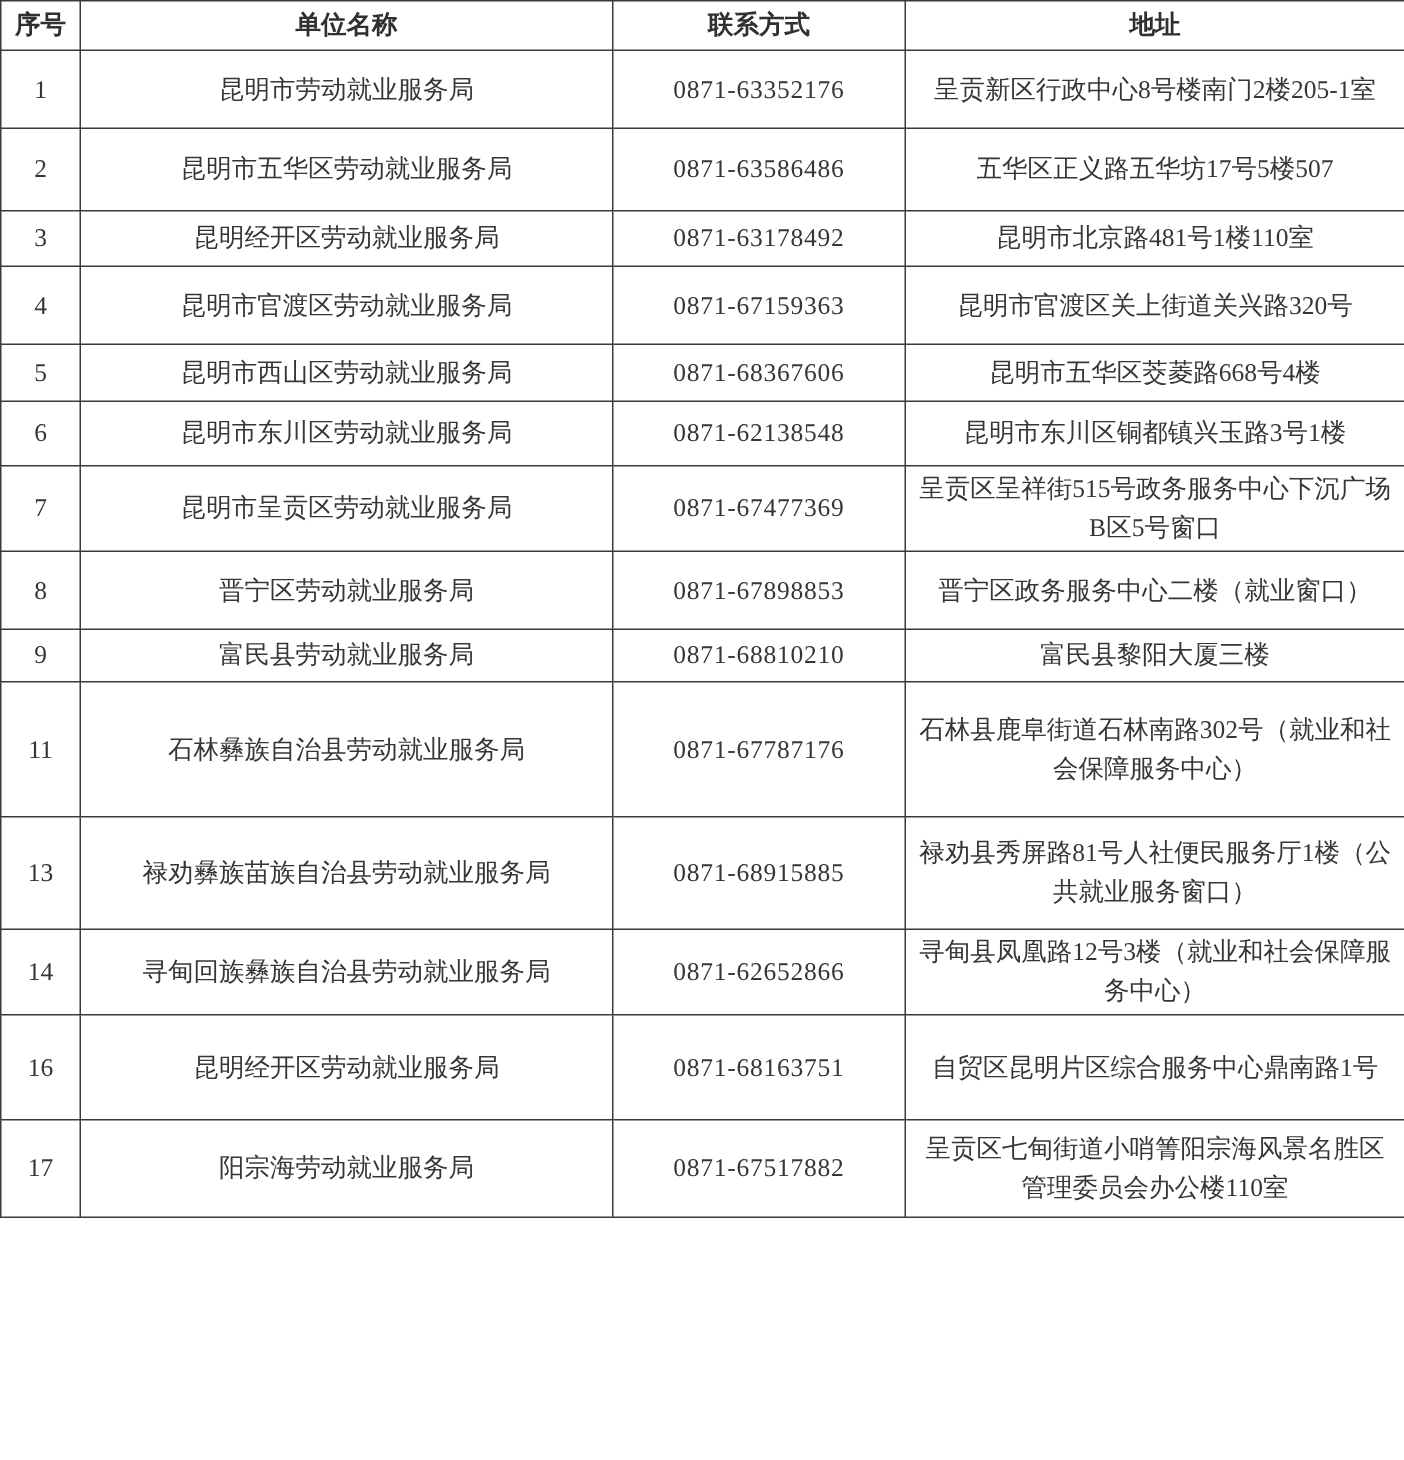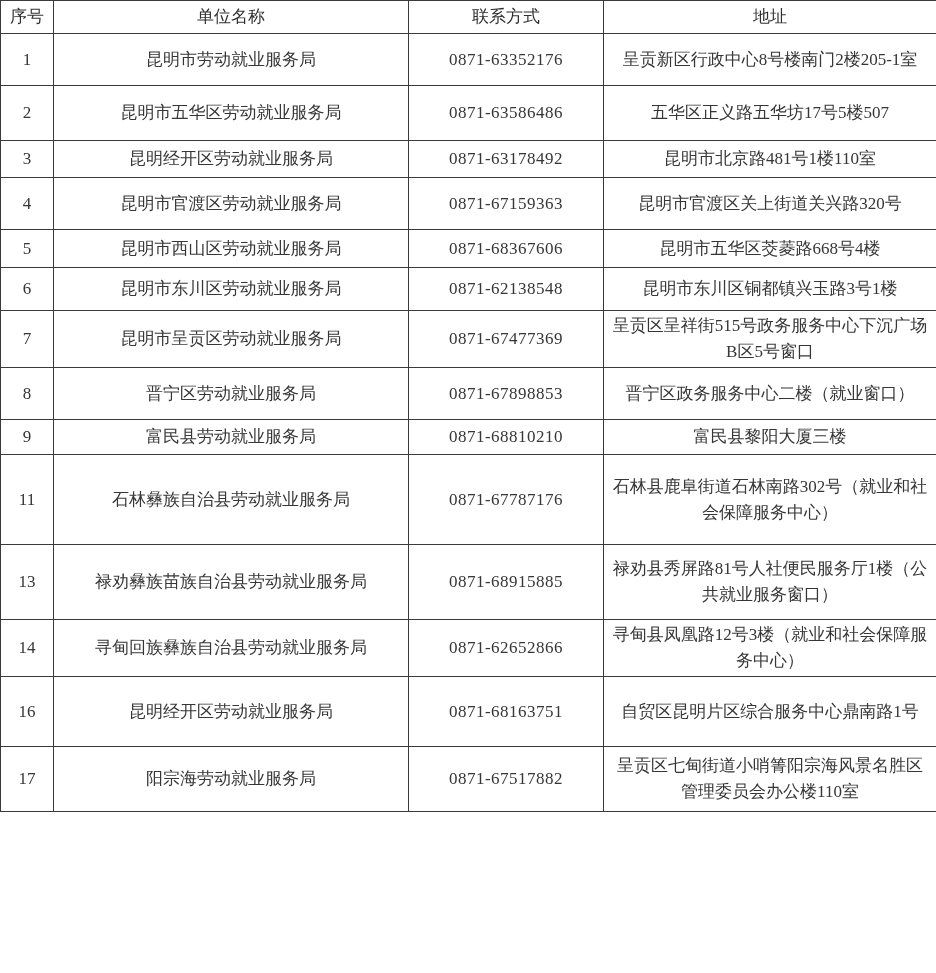--- a/index.html
+++ b/index.html
@@ -29,21 +29,21 @@
     text-align: center;
     vertical-align: middle;
     padding: 2px 5px;
     font-size: 17px;
     line-height: 26px;
     box-sizing: border-box;
     overflow-wrap: break-word;
   }
   thead tr { height: 33px; }
   th {
-    font-weight: normal;
+    font-weight: bold;
     color: #303030;
   }
   td[data-field="phone"] {
     letter-spacing: 0.5px;
     white-space: nowrap;
   }
   
   tbody tr:nth-child(1)  { height: 52px; }
   tbody tr:nth-child(2)  { height: 55px; }
   tbody tr:nth-child(3)  { height: 37px; }

